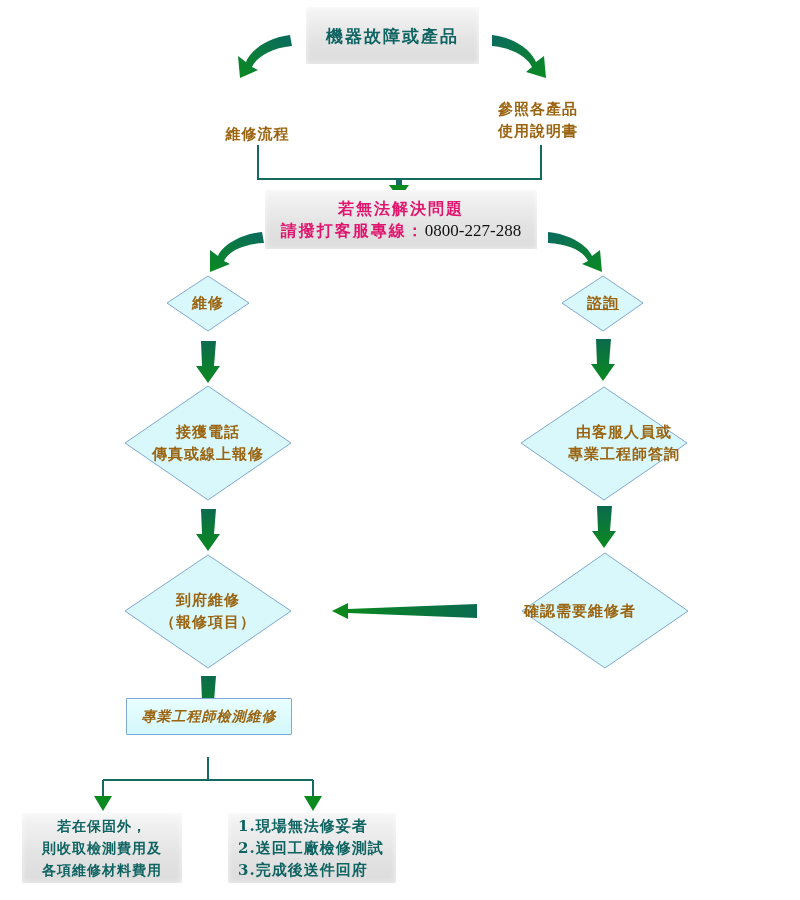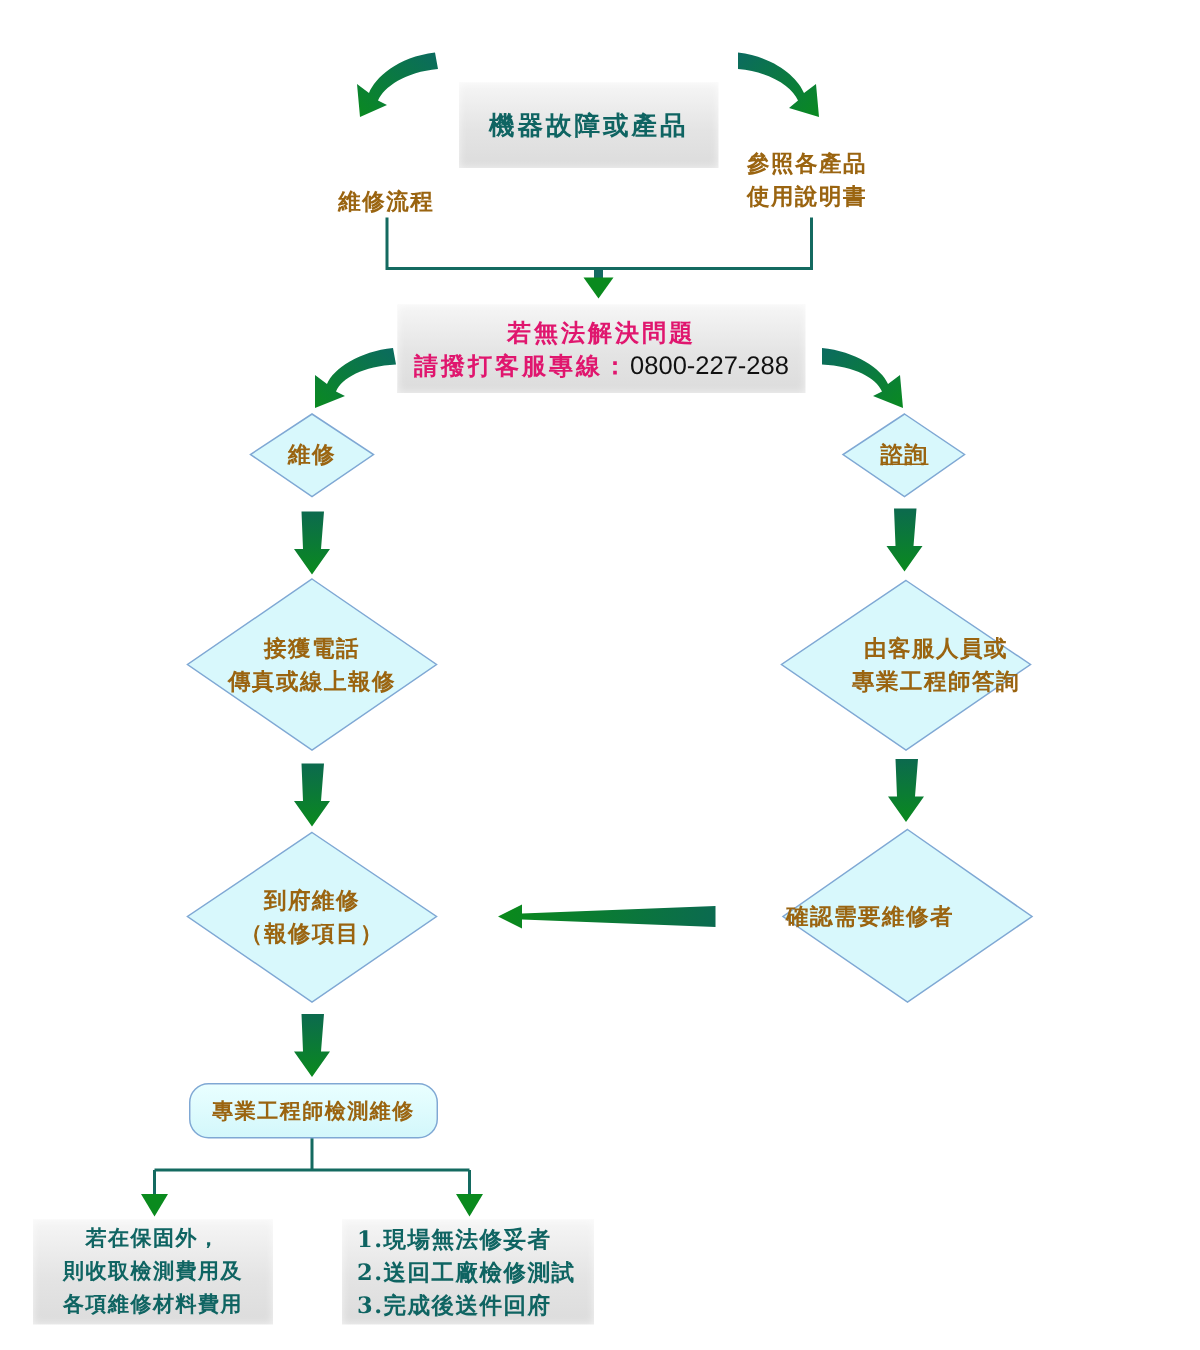--- a/index.html
+++ b/index.html
@@ -9,34 +9,34 @@
     .graybox {
       background: linear-gradient(to bottom, #f6f6f6 0%, #e4e4e4 55%, #dcdcdc 100%);
       box-shadow: inset 0 0 6px rgba(255,255,255,0.7);
       display: flex; flex-direction: column; align-items: center; justify-content: center;
       text-align: center;
     }
     .teal-text { color: #0f6462; font-weight: bold; letter-spacing: 2px; }
     .brown-text { color: #9a6410; font-weight: bold; letter-spacing: 1px; }
     .pink-text { color: #e0166e; font-weight: bold; letter-spacing: 2px; }
     .line { line-height: 22px; }
-    .top-box { left: 306px; top: 7px; width: 173px; height: 57px; font-size: 17px; margin-top: 48px; }
+    .top-box { left: 306px; top: 7px; width: 173px; height: 57px; font-size: 17px; }
     .top-box .line { line-height: 22px; }
-    .phone-box { left: 265px; top: 203px; width: 272px; height: 59px; font-size: 16px; }
-    .phone-num { color: #111; font-family: Liberation Sans, sans-serif; font-weight: normal; letter-spacing: 0; font-size: 17px; }
+    .phone-box { left: 265px; top: 190px; width: 272px; height: 59px; font-size: 16px; }
+    .phone-num { color: #111; font-family: Liberation Serif, serif; font-weight: normal; letter-spacing: 0; font-size: 17px; }
     .label-plain { font-size: 15px; text-align: center; }
     .diamond-text {
       position: absolute; display: flex; flex-direction: column; align-items: center;
       justify-content: center; text-align: center; font-size: 15px;
     }
     .rounded-box {
-      left: 126px; top: 722px; width: 164px; height: 35px;
+      left: 126px; top: 698px; width: 164px; height: 35px;
       background: linear-gradient(to bottom, #e9ffff, #d3f7fb);
-      border: 1px solid #7fa8d4; border-radius: 13px;
-      display: flex; align-items: center; justify-content: center; font-size: 14px;
+      border: 1px solid #7fa8d4; border-radius: 1px;
+      display: flex; align-items: center; justify-content: center; font-size: 14px; font-style: italic;
     }
     .bottom-left { left: 22px; top: 813px; width: 160px; height: 70px; font-size: 14px; }
     .bottom-right { left: 228px; top: 813px; width: 168px; height: 70px; font-size: 15px; align-items: flex-start; padding-left: 10px; box-sizing: border-box; }
     svg.overlay { position: absolute; left: 0; top: 0; }
   </style>
 </head>
 <body>
 
 <svg class="overlay" width="800" height="900">
   <defs>

